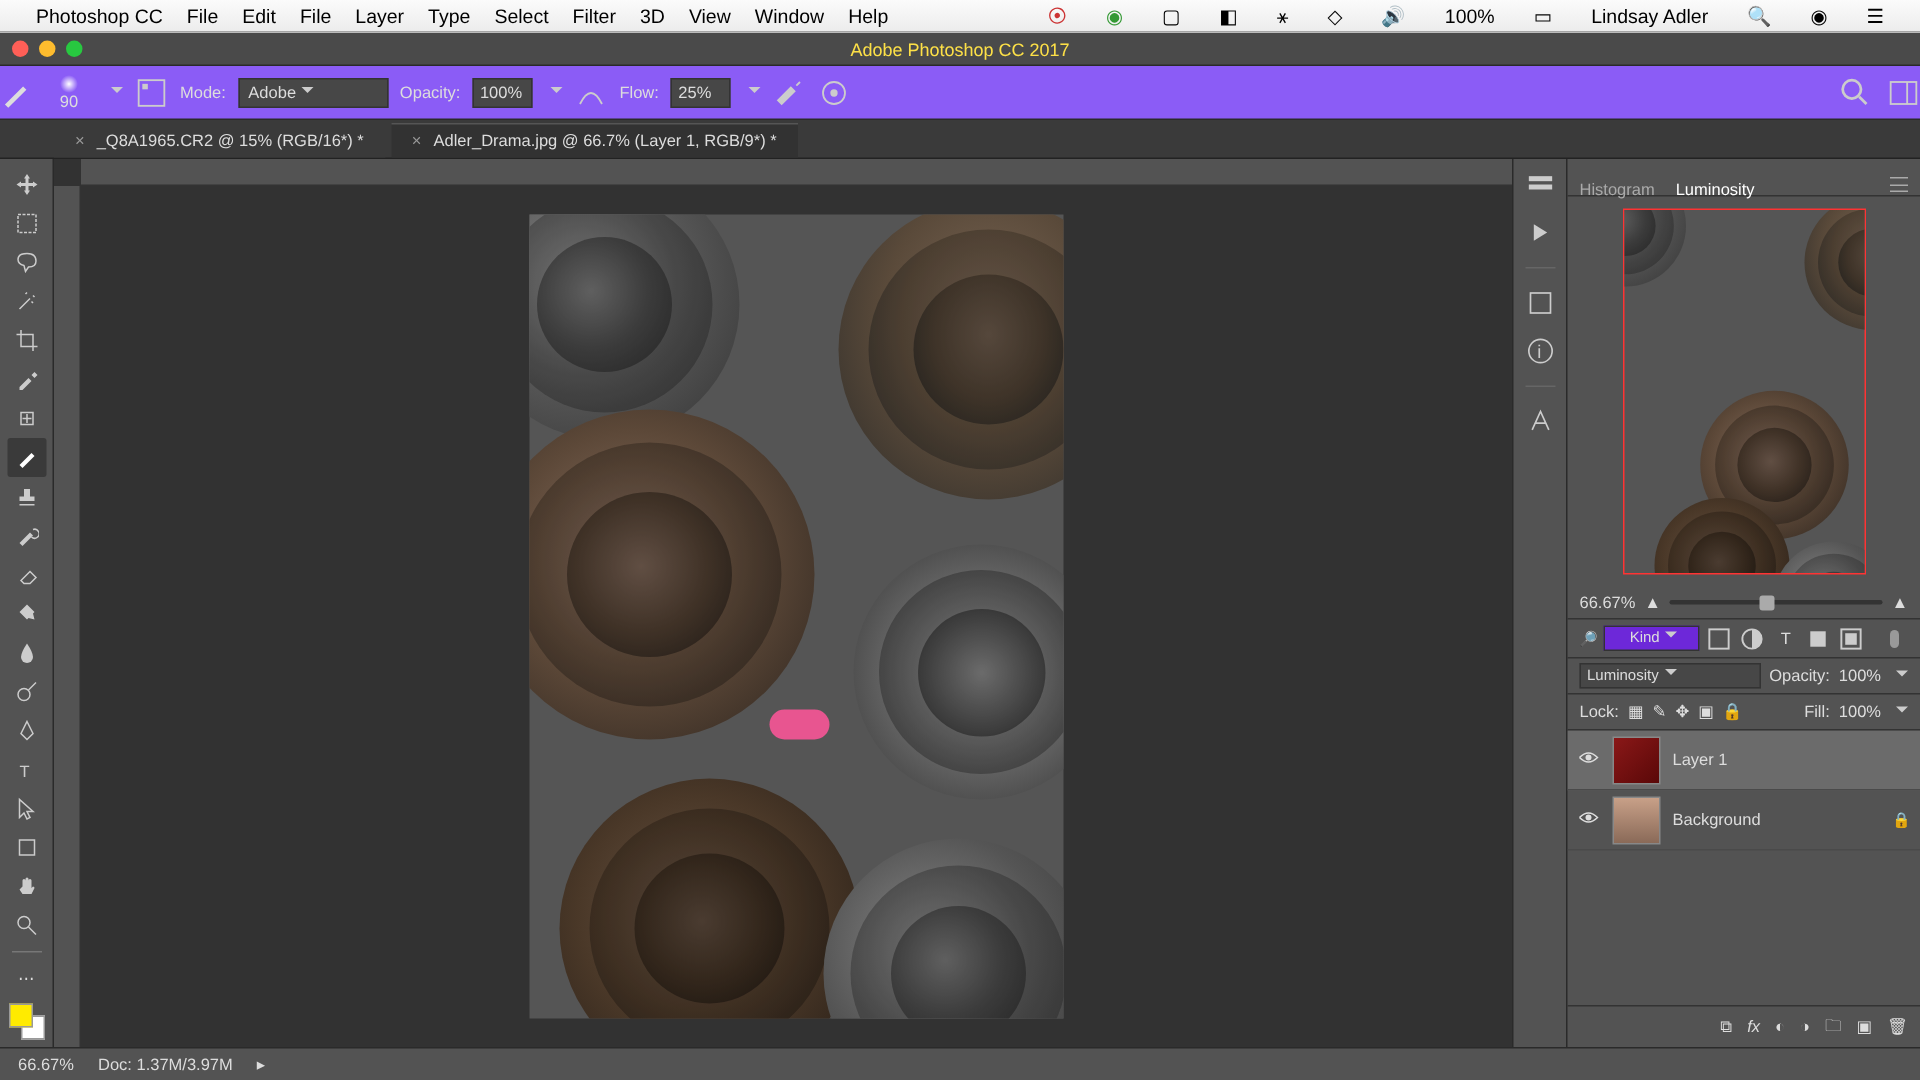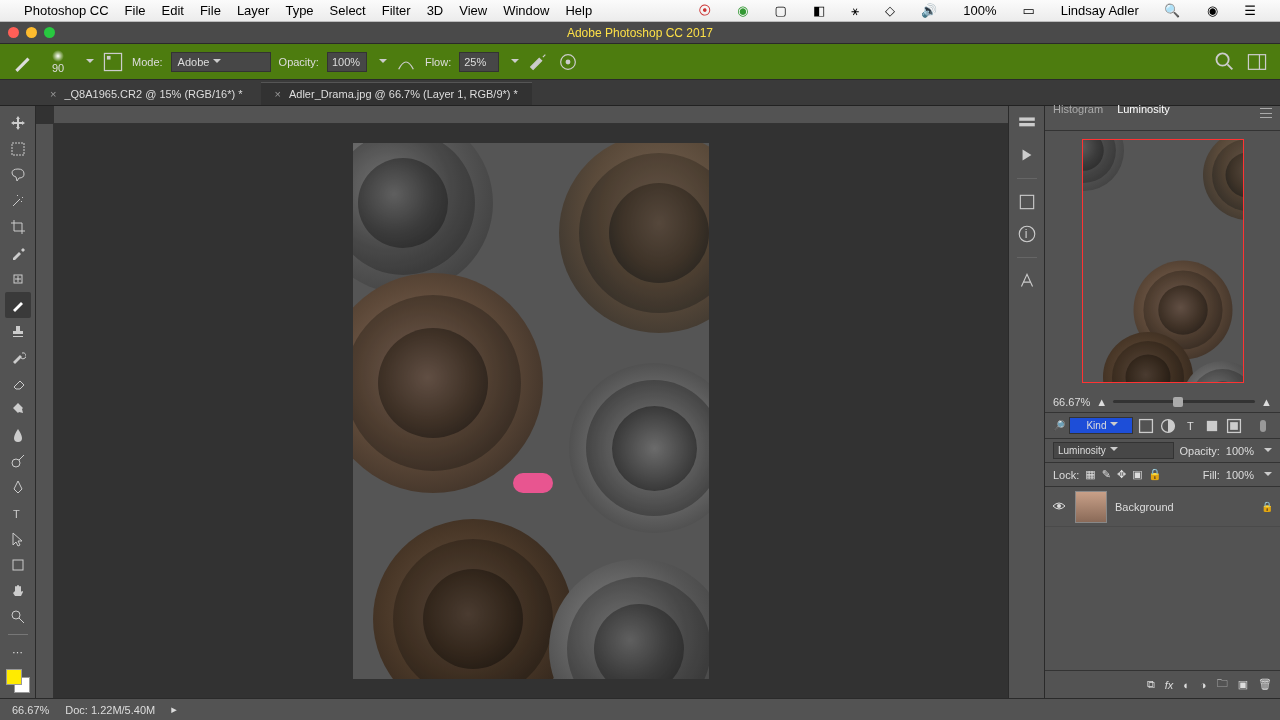--- a/index.html
+++ b/index.html
@@ -6,21 +6,21 @@
 body{width:1280px;height:720px;background:#323232;overflow:hidden}
 .mac-menubar{height:22px;background:linear-gradient(#fbfbfb,#ececec);display:flex;align-items:center;padding:0 8px;color:#000;border-bottom:1px solid #bbb}
 .mac-menubar span{margin-right:16px;font-size:13px;color:#000}
 .mac-menubar .bold{font-weight:400}
 .mac-right{margin-left:auto;display:flex;align-items:center;gap:10px;font-size:12px;color:#000}
 .titlebar{height:22px;background:#4a4a4a;display:flex;align-items:center;justify-content:center;position:relative;border-bottom:1px solid #2a2a2a}
 .traffic{position:absolute;left:8px;display:flex;gap:7px}
 .traffic div{width:11px;height:11px;border-radius:50%}
 .t-red{background:#ff5f57}.t-yel{background:#febc2e}.t-grn{background:#28c840}
 .titlebar-text{font-size:12px;color:#fde047}
-.options-bar{height:36px;background:#4d7c0f;border-bottom:1px solid #2a2a2a;display:flex;align-items:center;padding:0 12px;gap:8px}
+.options-bar{height:36px;background:#8b5cf6;border-bottom:1px solid #2a2a2a;display:flex;align-items:center;padding:0 0;gap:8px}
 .brush-preview{width:32px;height:32px;display:flex;flex-direction:column;align-items:center;justify-content:center;font-size:9px}
 .brush-dot{width:12px;height:12px;border-radius:50%;background:radial-gradient(circle,#fff 0%,transparent 70%)}
 .opt-label{font-size:11px;color:#ddd}
 .opt-select{background:#474747;border:1px solid #333;padding:3px 20px 3px 6px;color:#ddd;font-size:11px;min-width:100px;position:relative}
 .opt-input{background:#474747;border:1px solid #333;padding:3px 4px;color:#ddd;width:40px}
 .opt-btn{width:22px;height:20px;display:flex;align-items:center;justify-content:center}
 .doc-tabs{height:26px;background:#3a3a3a;display:flex;align-items:flex-end;padding-left:36px;border-bottom:1px solid #222}
 .doc-tab{padding:5px 14px;font-size:11px;color:#ccc;background:#3a3a3a;margin-right:4px;display:flex;align-items:center;gap:8px;border-top:1px solid transparent}
 .doc-tab.active{background:#323232;border-top:1px solid #555}
 .tab-close{font-size:11px;color:#999}
@@ -45,31 +45,31 @@
 .r3{width:220px;height:220px;top:130px;left:-30px;background:radial-gradient(ellipse at 45% 45%,#8a7060,#5c4838,#2a221c)}
 .r4{width:170px;height:170px;top:220px;right:-30px;background:radial-gradient(ellipse at 50% 50%,#999,#666,#333)}
 .r5{width:200px;height:200px;bottom:-40px;left:20px;background:radial-gradient(ellipse at 45% 45%,#6a5545,#4a3828,#221a14)}
 .r6{width:180px;height:180px;bottom:-60px;right:-20px;background:radial-gradient(ellipse at 40% 40%,#888,#555,#333)}
 .r7{width:140px;height:140px;bottom:200px;left:180px;background:radial-gradient(ellipse at 50% 40%,#d05580,#a04060,#602838)}
 .r7::before,.r7::after{display:none}
 .r7{width:40px;height:20px;border-radius:10px;top:330px;left:160px;background:#e85590}
 .right-dock{width:36px;background:#535353;border-left:1px solid #2a2a2a;display:flex;flex-direction:column;align-items:center;padding-top:8px;gap:14px}
 .right-dock div{width:20px;height:18px;display:flex;align-items:center;justify-content:center}
 .panels{width:236px;background:#535353;border-left:1px solid #2a2a2a;display:flex;flex-direction:column}
-.panel-tabs{height:22px;display:flex;align-items:flex-end;padding:12px 8px;gap:14px;border-bottom:1px solid #333}
+.panel-tabs{height:22px;display:flex;align-items:flex-start;padding:12px 8px;gap:14px;border-bottom:1px solid #333}
 .panel-tab{font-size:11px;color:#aaa;padding:3px 0}
 .panel-tab.active{color:#fff}
 .nav-preview{flex:0 0 244px;padding:8px;display:flex;align-items:center;justify-content:center;position:relative}
 .nav-img{width:162px;height:244px;border:1px solid #f33;background:#555;position:relative;overflow:hidden}
 .nav-slider{height:22px;display:flex;align-items:center;padding:0 8px;gap:6px;font-size:10px;border-bottom:1px solid #333}
 .nav-slider-track{flex:1;height:3px;background:#333;border-radius:2px;position:relative}
 .nav-slider-thumb{width:10px;height:10px;background:#aaa;border-radius:2px;position:absolute;top:-3px;left:42%}
 .layers-panel{flex:1;display:flex;flex-direction:column}
 .layer-filters{height:26px;display:flex;align-items:center;padding:0 8px;gap:4px;border-bottom:1px solid #333}
-.layer-filter-select{background:#1d4ed8;border:1px solid #333;padding:2px 14px 2px 16px;font-size:10px}
+.layer-filter-select{background:#6d28d9;border:1px solid #333;padding:2px 14px 2px 16px;font-size:10px}
 .lf-icon{width:18px;height:18px;display:flex;align-items:center;justify-content:center}
 .layer-blend{height:24px;display:flex;align-items:center;padding:0 8px;gap:6px;border-bottom:1px solid #333}
 .blend-select{background:#474747;border:1px solid #333;padding:2px 4px;flex:1;font-size:10px}
 .layer-lock{height:24px;display:flex;align-items:center;padding:0 8px;gap:6px;border-bottom:1px solid #333;font-size:10px}
 .layers-list{flex:1;overflow:auto}
 .layer-row{height:40px;display:flex;align-items:center;padding:0 6px;gap:8px;border-bottom:1px solid #4a4a4a}
 .layer-row.selected{background:#6b6b6b}
 .layer-eye{width:16px;text-align:center}
 .layer-thumb{width:32px;height:32px;border:1px solid #888;background:#333}
 .layer-thumb.red{background:linear-gradient(135deg,#8a1818,#5a0808)}
@@ -429,20 +429,28 @@
         <span>▦</span>
         <span>✎</span>
         <span>✥</span>
         <span>▣</span>
         <span>🔒</span>
         <span style="margin-left:auto">Fill:</span>
         <span>100%</span>
         <span class="chev"></span>
       </div>
       <div class="layers-list">
+        <div class="layer-row selected">
+          <div class="layer-eye"><svg viewBox="0 0 16 12" width="16">
+                <path d="M2 6 Q8 0 14 6 Q8 12 2 6" fill="none" stroke="#ddd"></path>
+                <circle cx="8" cy="6" r="2" fill="#ddd"></circle>
+              </svg></div>
+          <div class="layer-thumb red"></div>
+          <span class="layer-name">Layer 1</span>
+        </div>
         <div class="layer-row">
           <div class="layer-eye"><svg viewBox="0 0 16 12" width="16">
                 <path d="M2 6 Q8 0 14 6 Q8 12 2 6" fill="none" stroke="#ddd"></path>
                 <circle cx="8" cy="6" r="2" fill="#ddd"></circle>
               </svg></div>
           <div class="layer-thumb face"></div>
           <span class="layer-name">Background</span>
           <span class="layer-lock-icon">🔒</span>
         </div>
       </div>
@@ -454,15 +462,15 @@
         <span>🗀</span>
         <span>▣</span>
         <span>🗑</span>
       </div>
     </div>
   </div>
 </div>
 
 <div class="status-bar">
   <span>66.67%</span>
-  <span>Doc: 1.22M/5.40M</span>
+  <span>Doc: 1.37M/3.97M</span>
   <span>▸</span>
 </div>
 
 </body></html>

